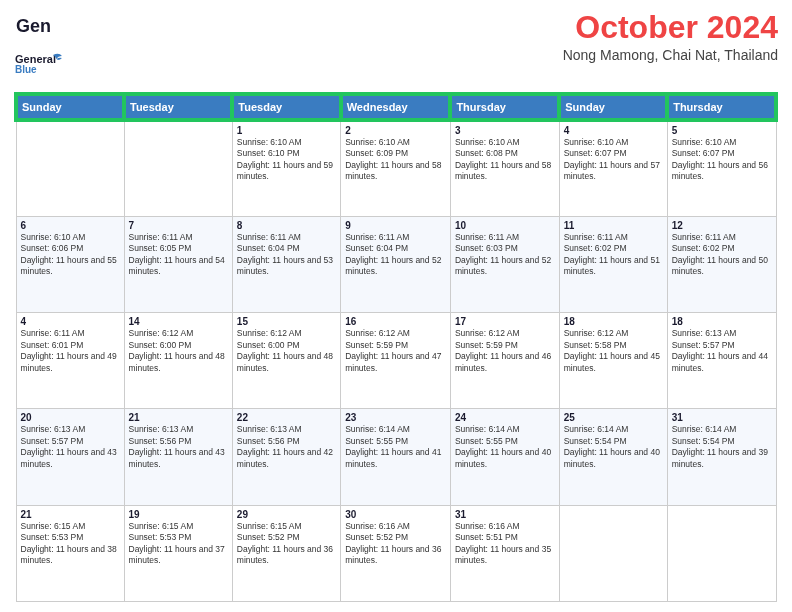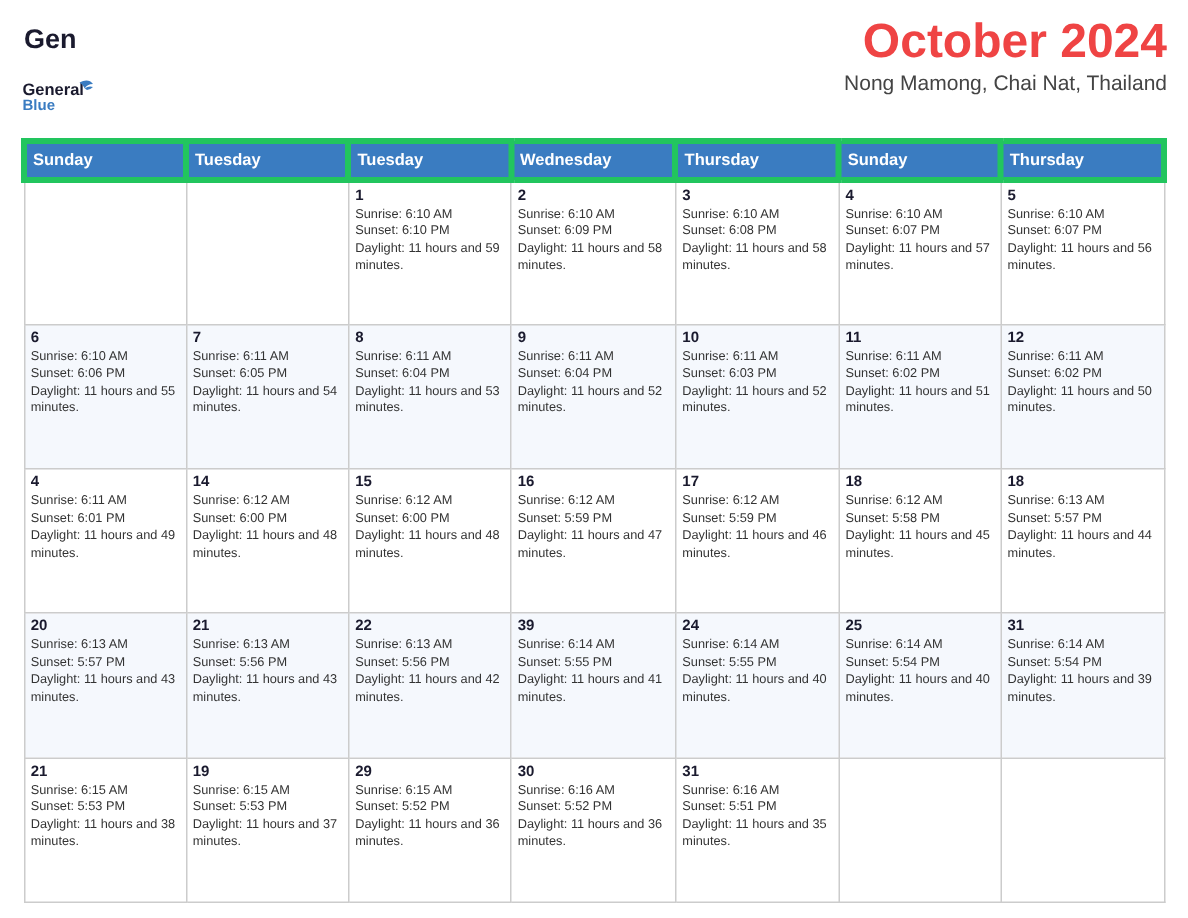--- a/index.html
+++ b/index.html
@@ -267,21 +267,21 @@
 Sunset: 5:56 PM
 Daylight: 11 hours and 43 minutes.</div>
           </td>
           <td>
             <span class="day-number">22</span>
             <div class="day-info" style="white-space: pre-line;">Sunrise: 6:13 AM
 Sunset: 5:56 PM
 Daylight: 11 hours and 42 minutes.</div>
           </td>
           <td>
-            <span class="day-number">39</span>
+            <span class="day-number">23</span>
             <div class="day-info" style="white-space: pre-line;">Sunrise: 6:14 AM
 Sunset: 5:55 PM
 Daylight: 11 hours and 41 minutes.</div>
           </td>
           <td>
             <span class="day-number">24</span>
             <div class="day-info" style="white-space: pre-line;">Sunrise: 6:14 AM
 Sunset: 5:55 PM
 Daylight: 11 hours and 40 minutes.</div>
           </td>

